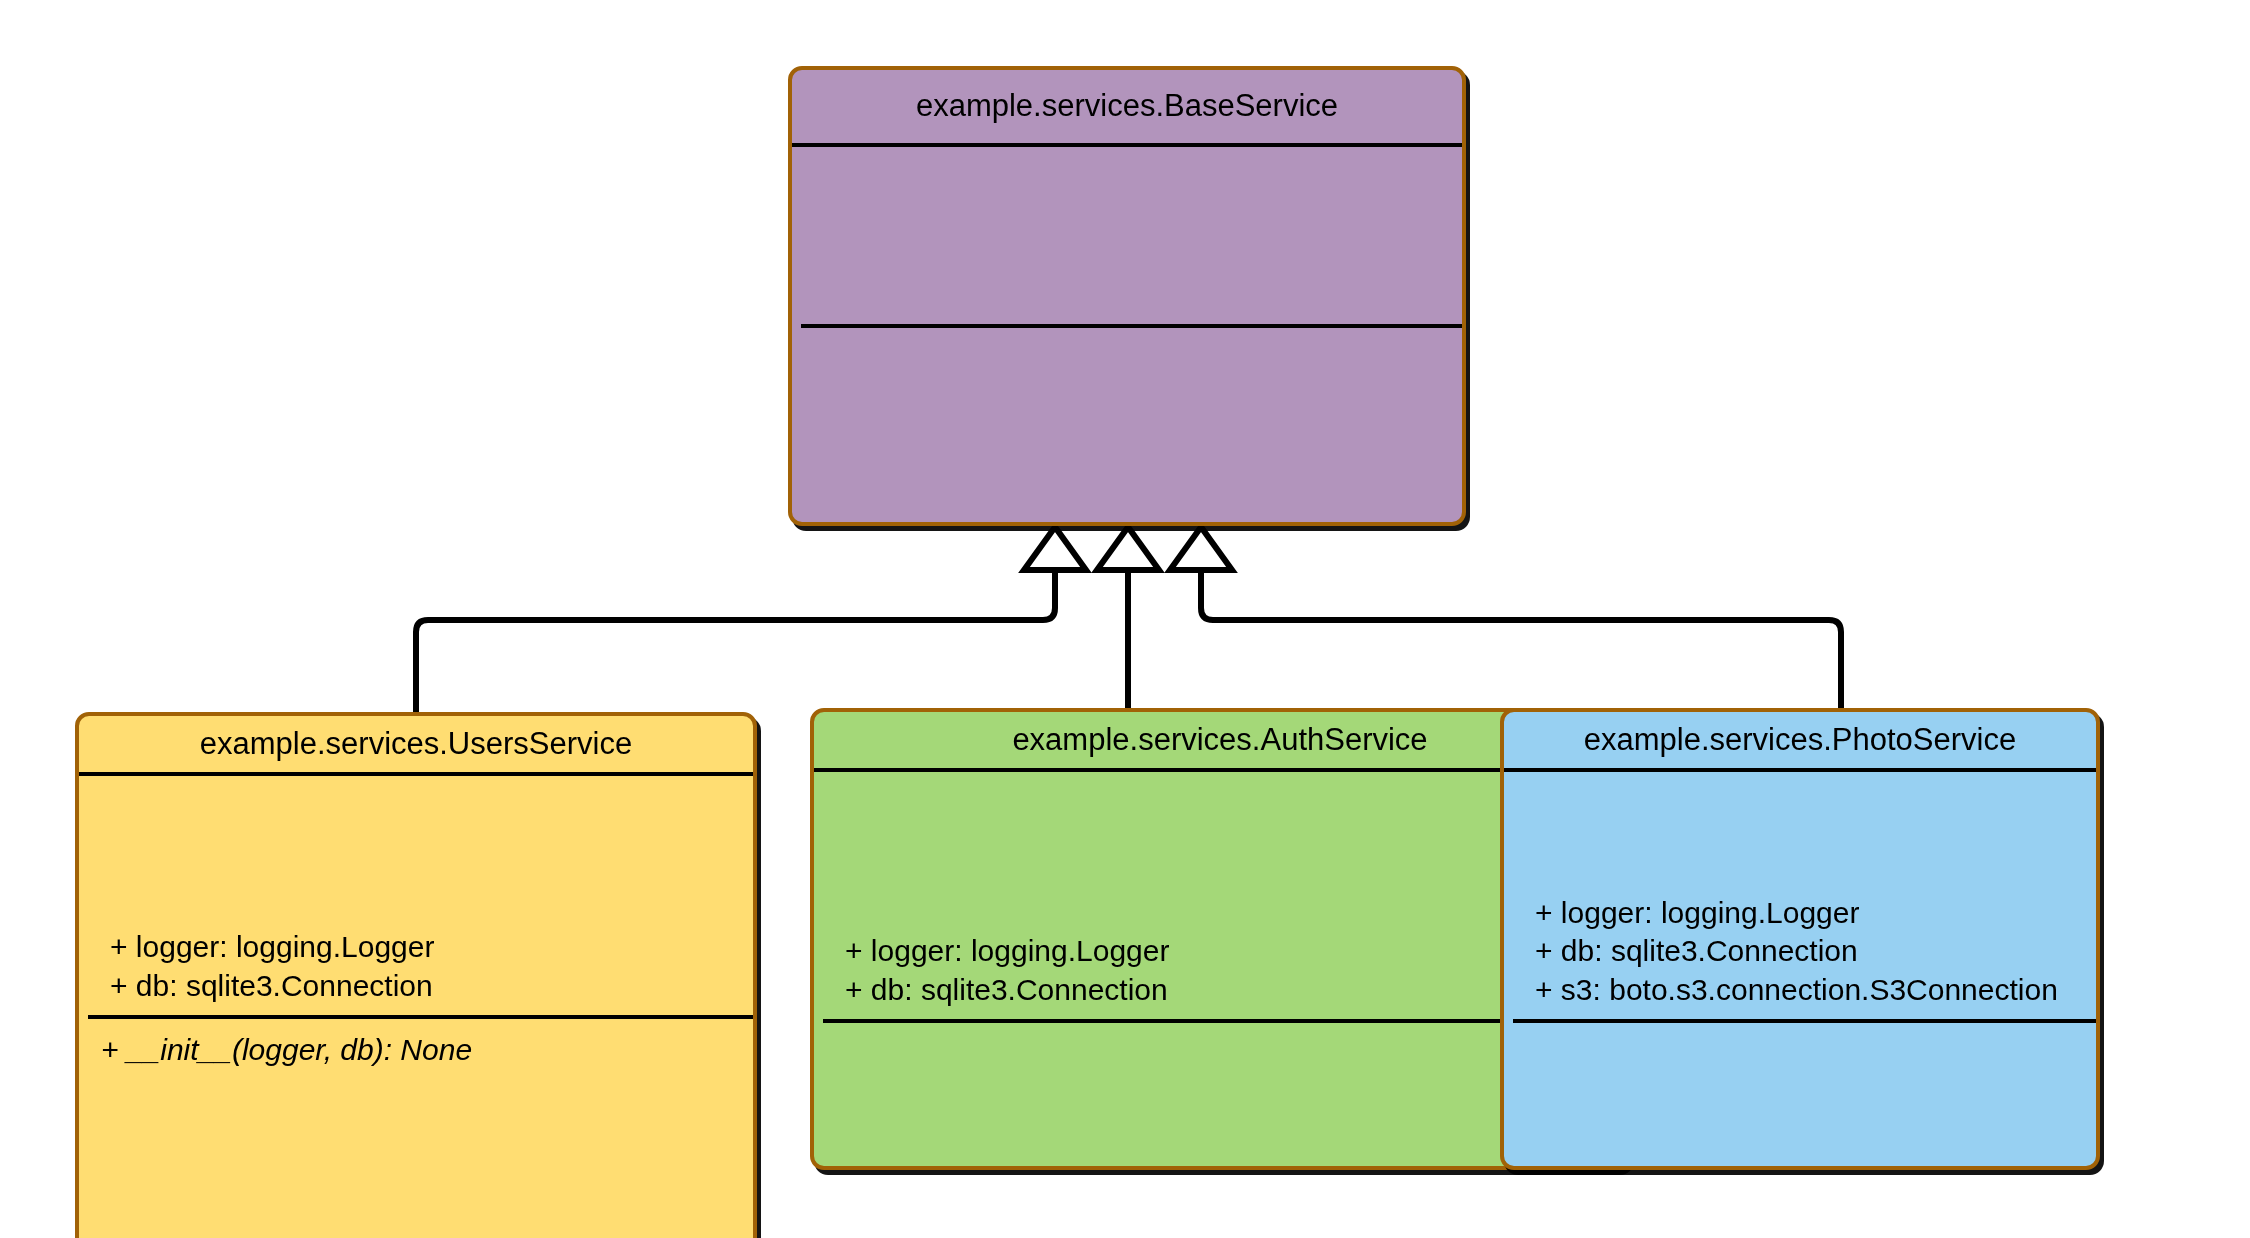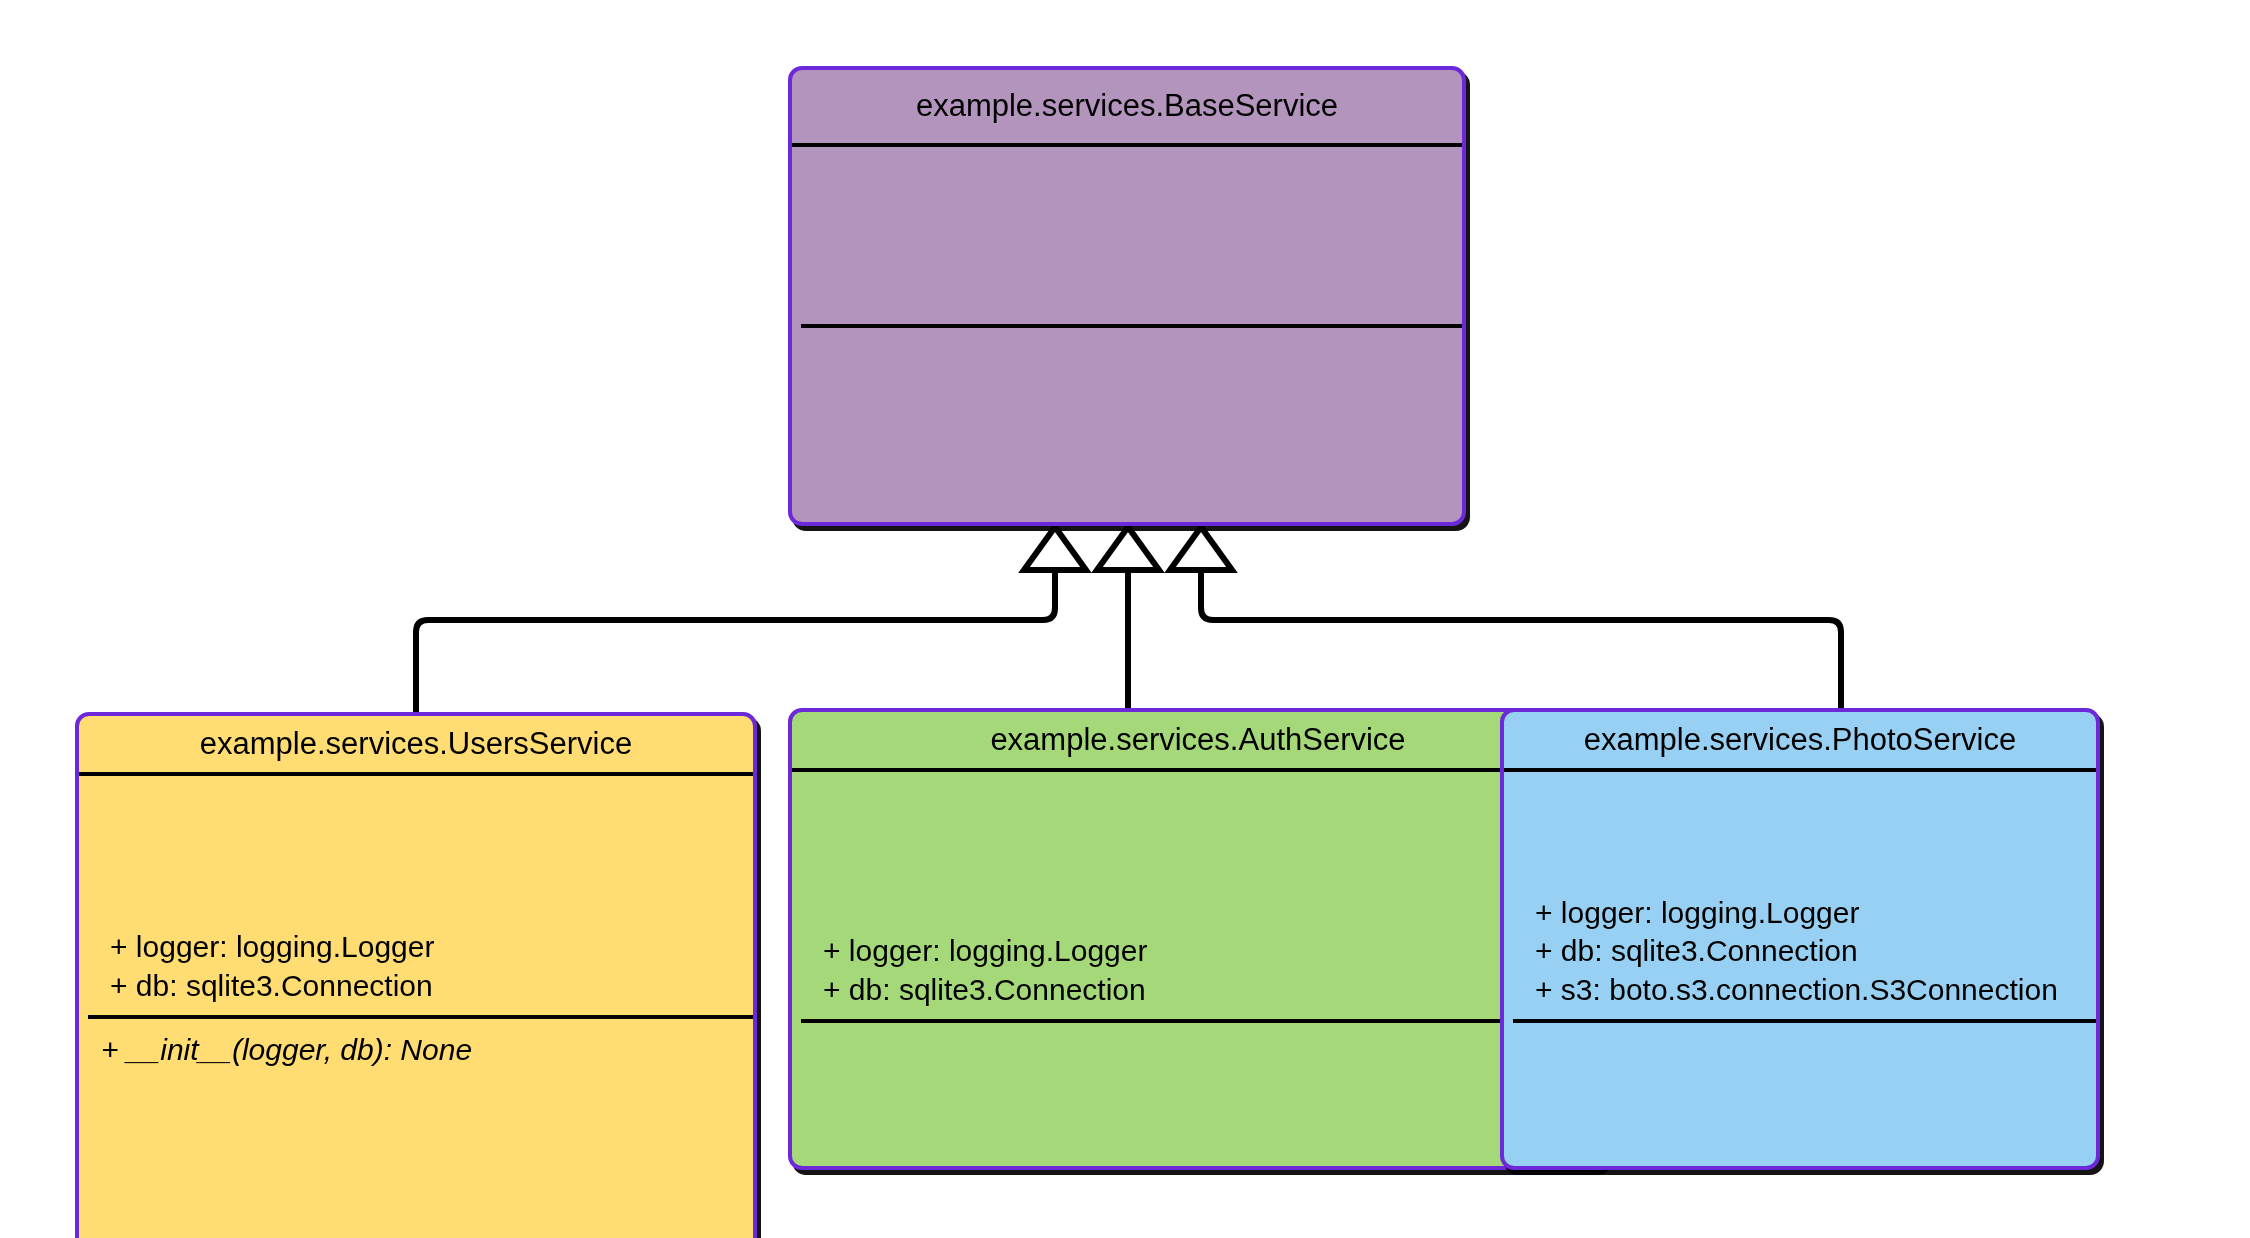--- a/index.html
+++ b/index.html
@@ -25,21 +25,21 @@
     top: 0;
     width: 2250px;
     height: 1238px;
     z-index: 1;
   }
   
   .uml-class {
     position: absolute;
     z-index: 2;
     box-sizing: border-box;
-    border: 4px solid #6d28d9;
+    border: 4px solid #a16207;
     border-radius: 14px;
     box-shadow: 4px 5px 0 0 rgba(0,0,0,0.92);
     overflow: hidden;
     display: flex;
     flex-direction: column;
   }
   .uml-title {
     box-sizing: border-box;
     text-align: center;
     font-size: 31px;
@@ -86,21 +86,21 @@
 
   
   #node-base  { left: 788px;  top: 66px;  width: 678px; height: 460px; }
   #node-base  .uml-title   { height: 77px; }
   #node-base  .uml-attrs   { height: 181px; }
 
   #node-users { left: 75px;   top: 712px; width: 682px; height: 570px; }
   #node-users .uml-title   { height: 60px; }
   #node-users .uml-attrs   { height: 243px; }
 
-  #node-auth  { left: 788px;  top: 708px; width: 820px; height: 462px; }
+  #node-auth  { left: 810px;  top: 708px; width: 820px; height: 462px; }
   #node-auth  .uml-title   { height: 60px; }
   #node-auth  .uml-attrs   { height: 251px; }
 
   #node-photo { left: 1500px; top: 708px; width: 600px; height: 462px; }
   #node-photo .uml-title   { height: 60px; }
   #node-photo .uml-attrs   { height: 251px; }
 </style>
 </head>
 <body>
 

